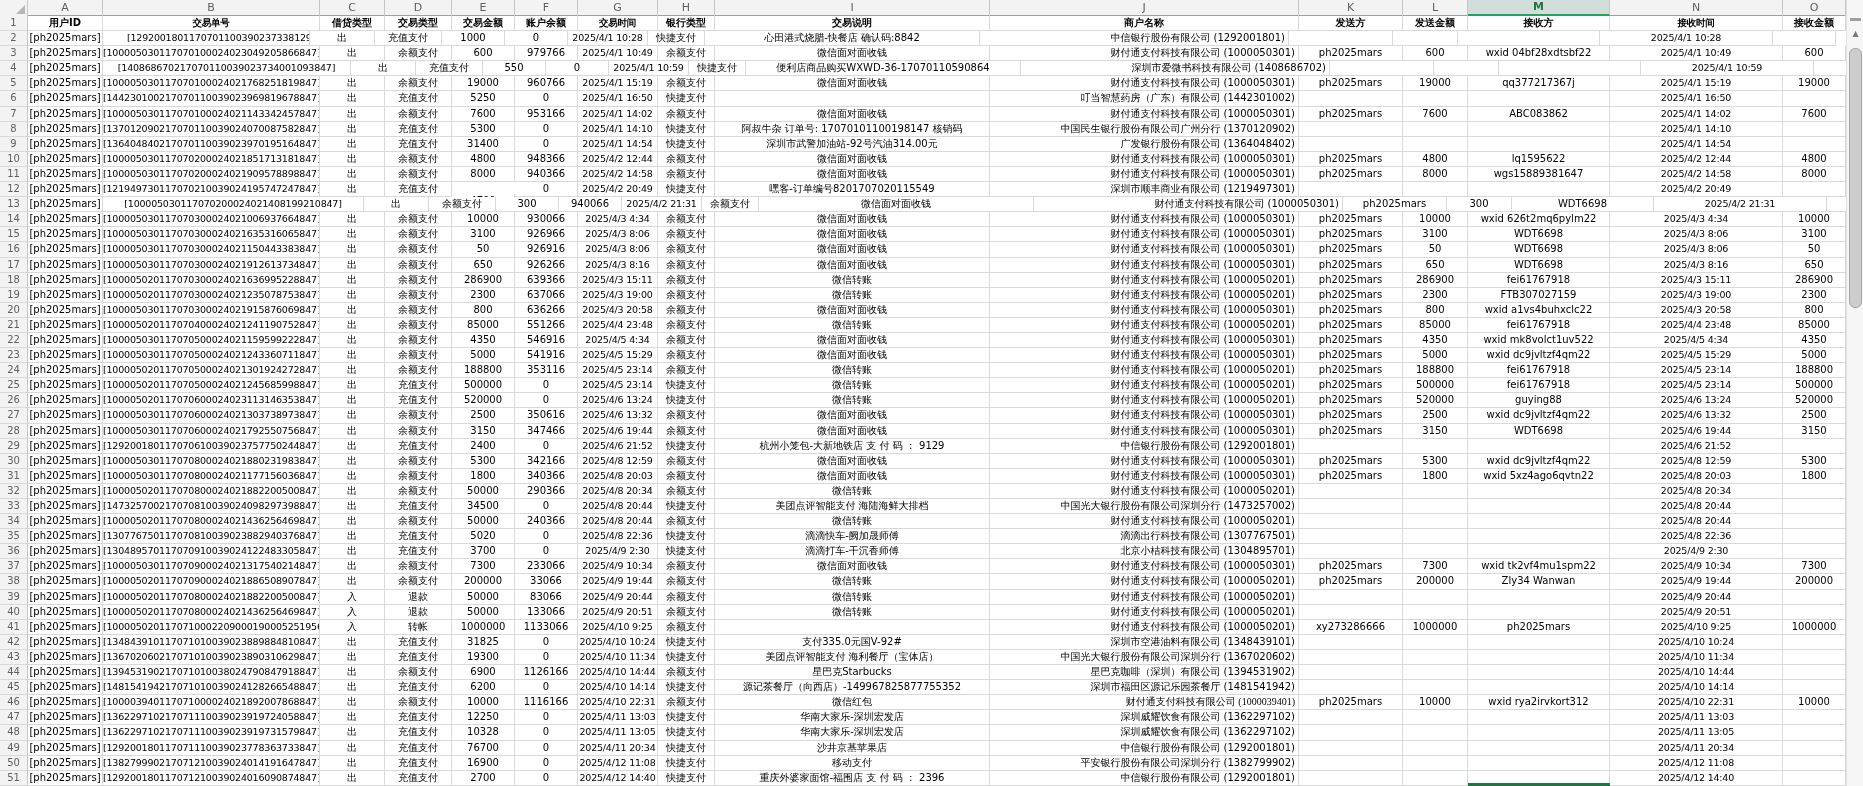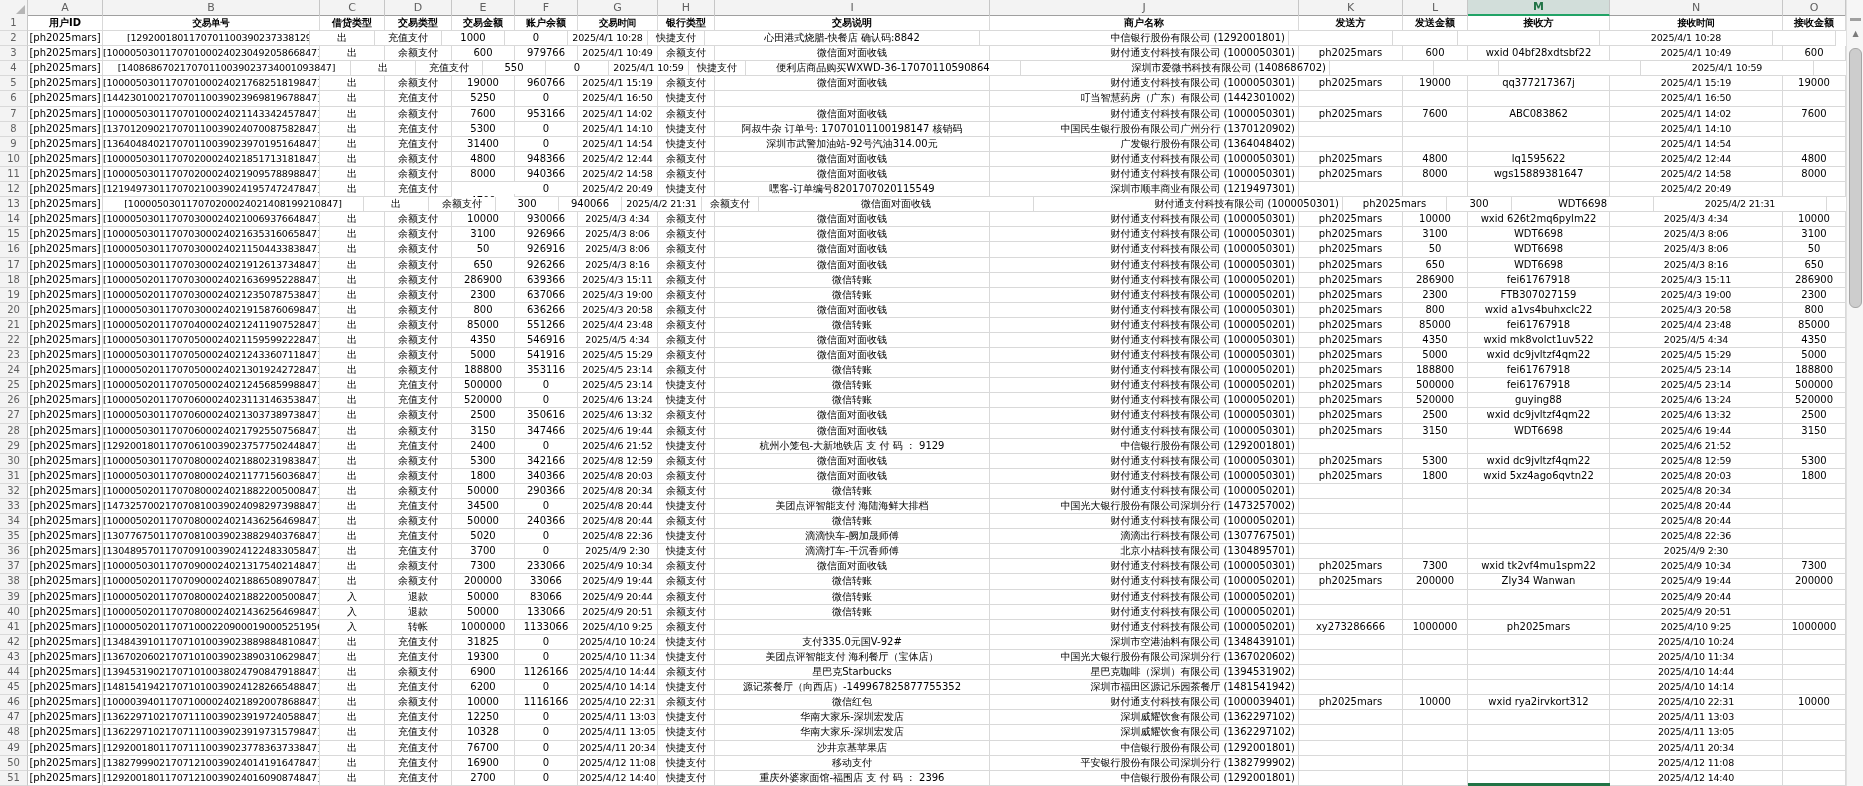--- a/index.html
+++ b/index.html
@@ -915,21 +915,21 @@
         <div class="rownum">46</div>
         <div class="c" style="width: 75px;">[ph2025mars]</div>
         <div class="c small" style="width: 217px;">[100003940117071000024021892007868847]</div>
         <div class="c" style="width: 65px;">出</div>
         <div class="c" style="width: 67px;">余额支付</div>
         <div class="c" style="width: 63px;">10000</div>
         <div class="c" style="width: 63px;">1116166</div>
         <div class="c small" style="width: 80px;">2025/4/10 22:31</div>
         <div class="c" style="width: 57px;">余额支付</div>
         <div class="c" style="width: 275px;">微信红包</div>
-        <div class="c right" style="width: 309px;">财付通支付科技有限公司 (1000039401)</div>
+        <div class="c right" style="width: 309px; font-family: Liberation Serif, serif;">财付通支付科技有限公司 (1000039401)</div>
         <div class="c" style="width: 104px;">ph2025mars</div>
         <div class="c" style="width: 65px;">10000</div>
         <div class="c" style="width: 142px;">wxid rya2irvkort312</div>
         <div class="c small" style="width: 173px;">2025/4/10 22:31</div>
         <div class="c" style="width: 63px;">10000</div>
       </div>
       <div class="row">
         <div class="rownum">47</div>
         <div class="c" style="width: 75px;">[ph2025mars]</div>
         <div class="c small" style="width: 217px;">[136229710217071110039023919724058847]</div>

